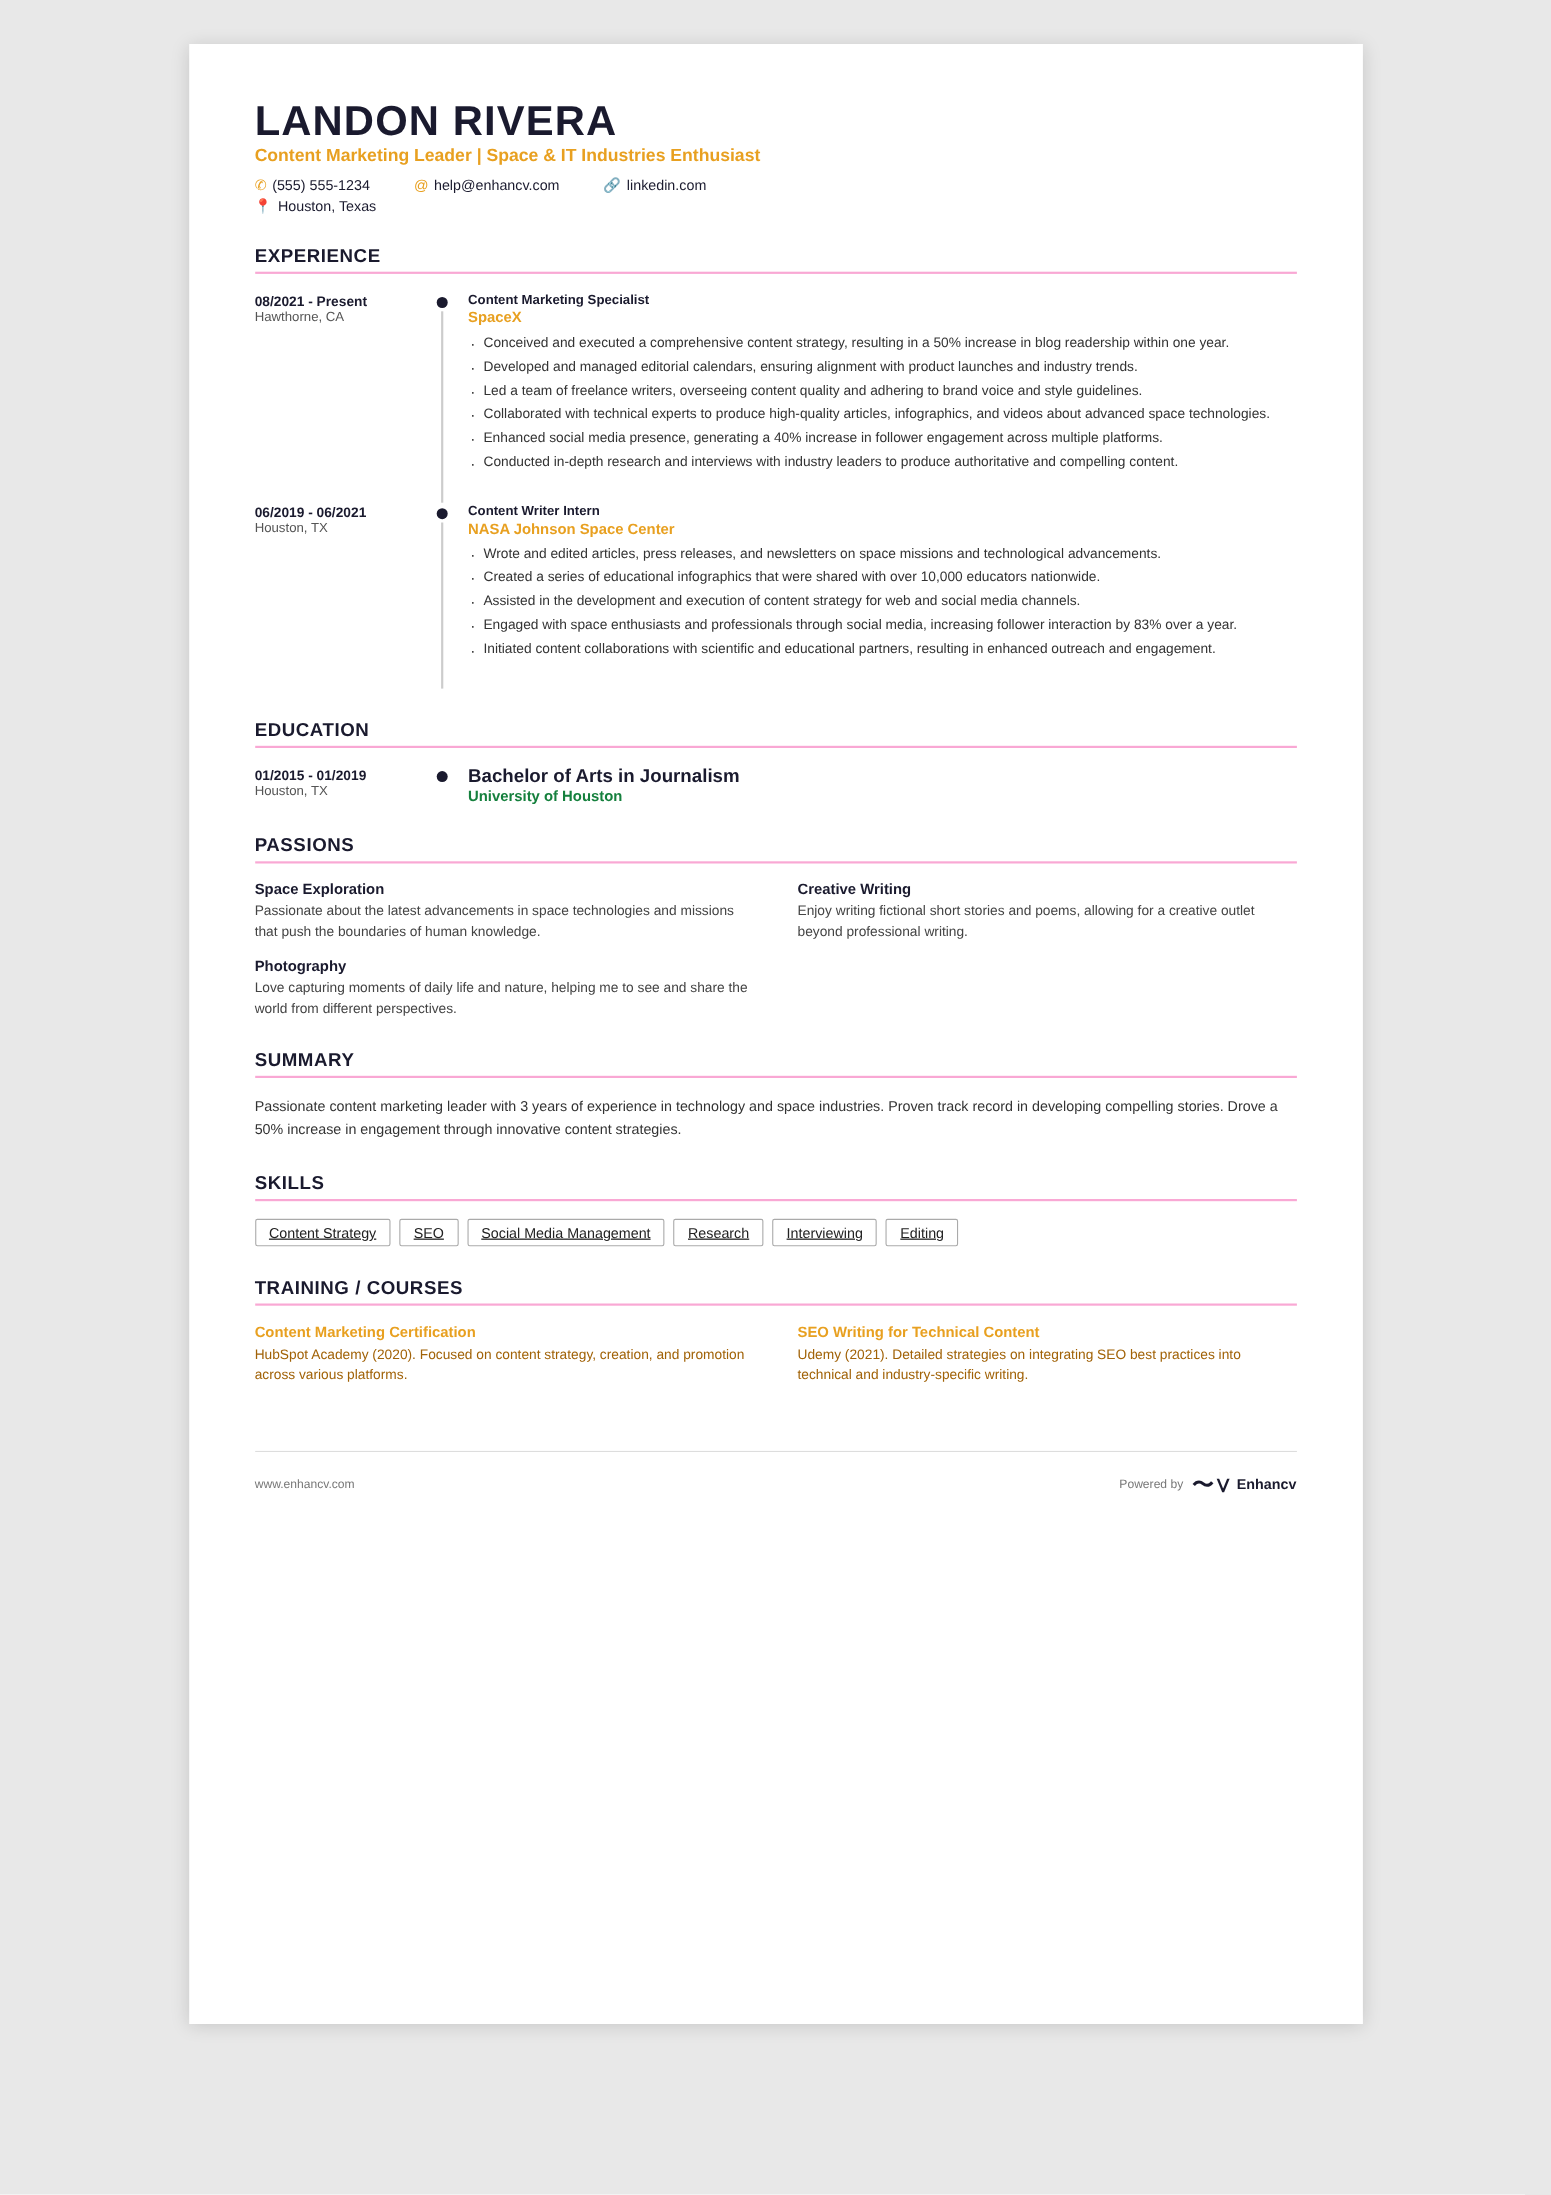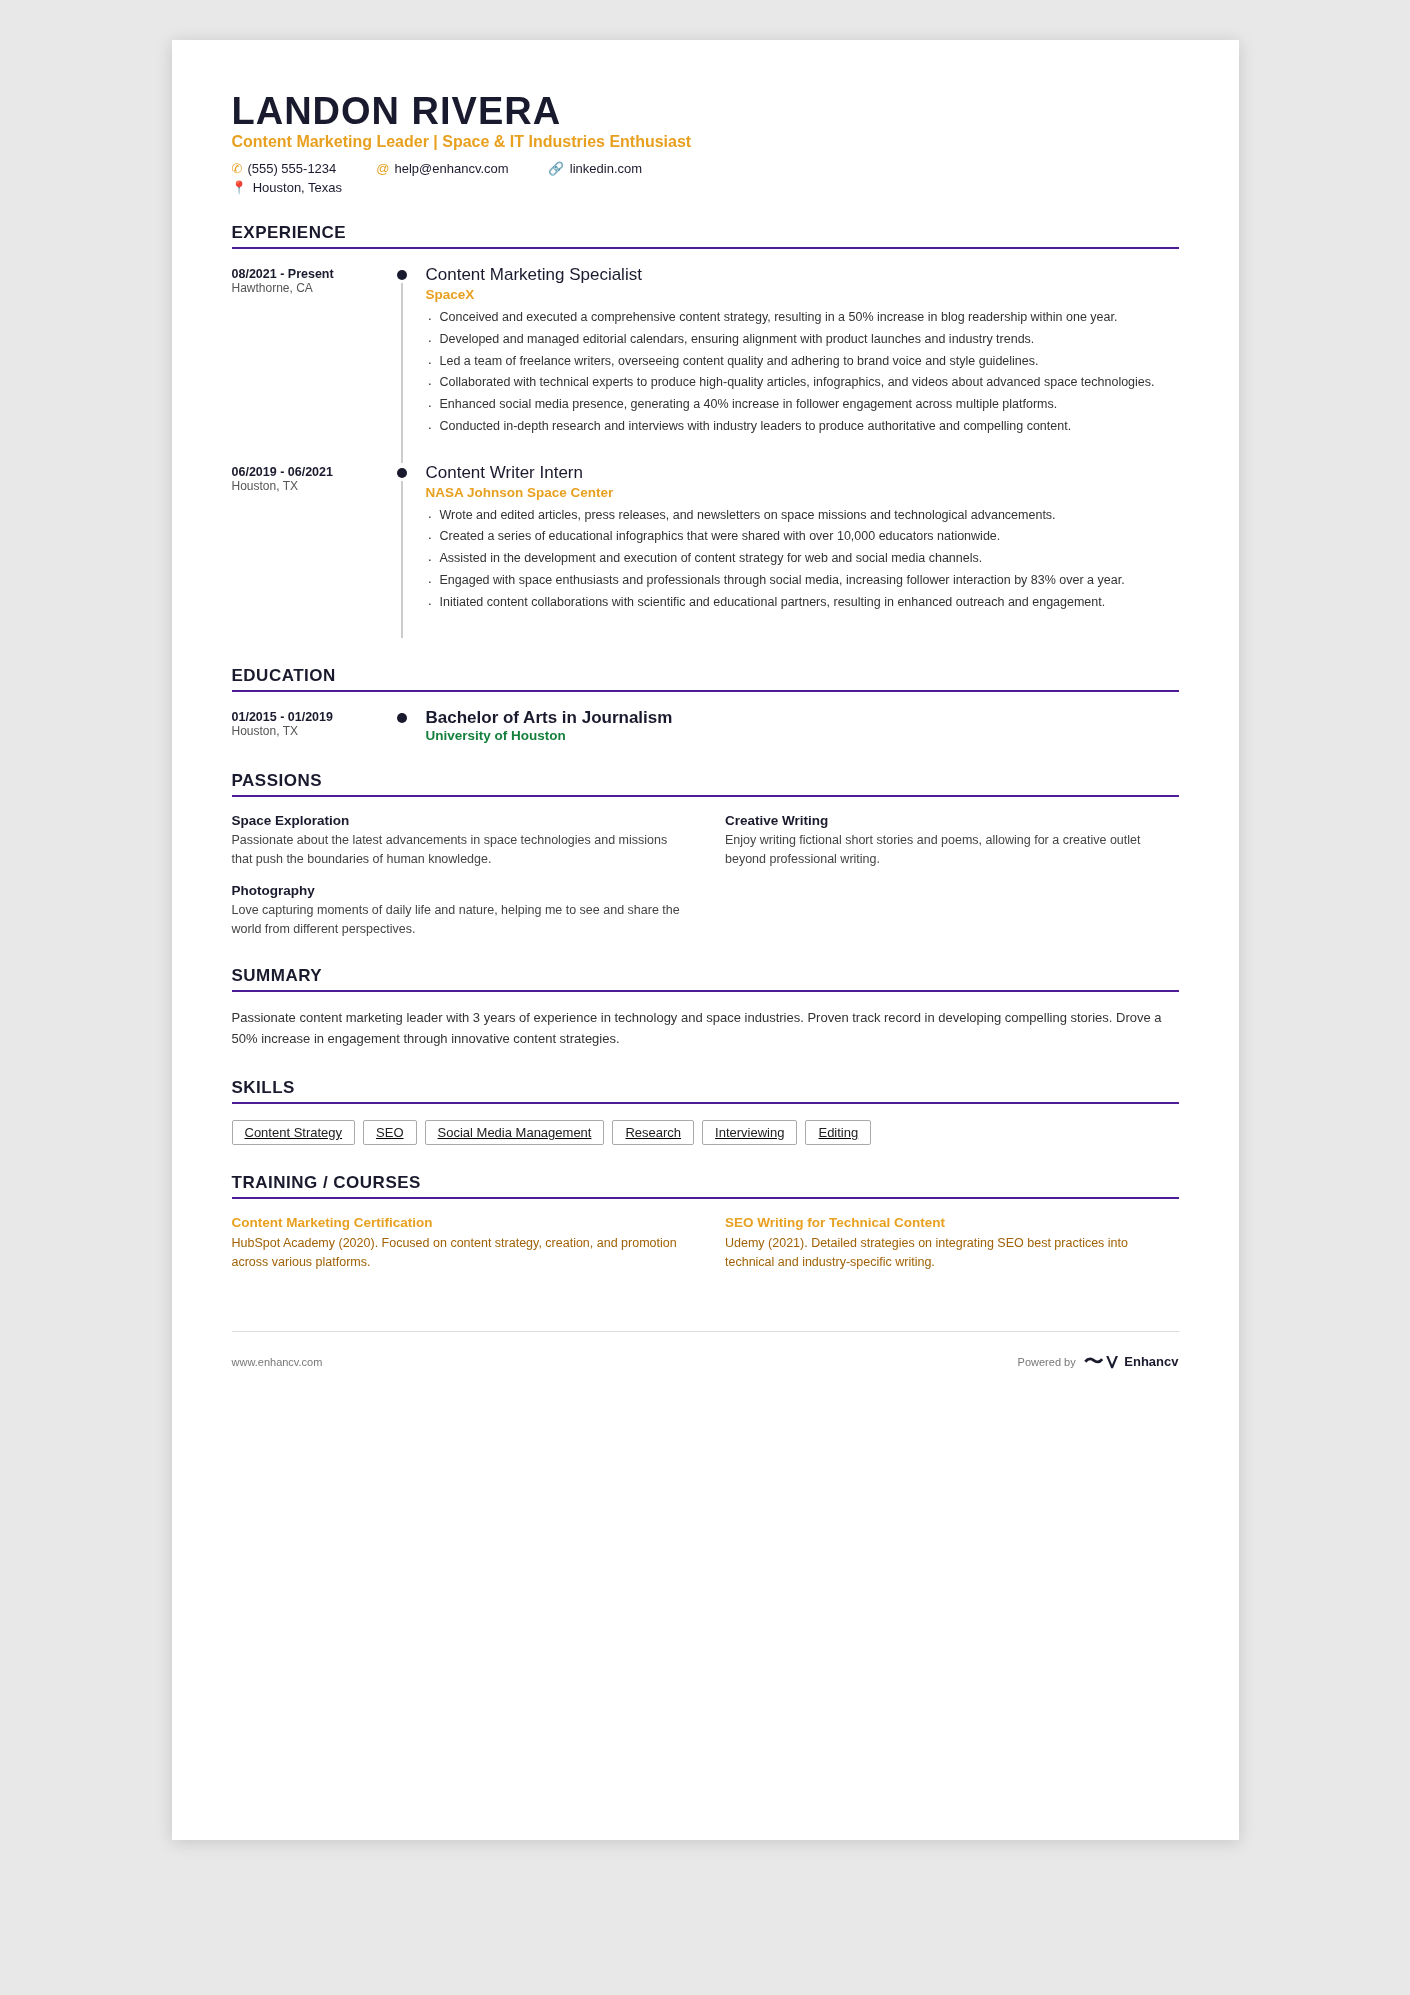--- a/index.html
+++ b/index.html
@@ -60,21 +60,21 @@
 
     
     .section {
       margin-top: 28px;
     }
     .section-title {
       font-size: 17px;
       font-weight: 900;
       color: #1a1a2e;
       text-transform: uppercase;
-      border-bottom: 2px solid #4c1d95;
+      border-bottom: 2px solid #f9a8d4;
       padding-bottom: 4px;
       margin-bottom: 16px;
       letter-spacing: 0.5px;
     }
 
     
     .experience-grid {
       display: grid;
       grid-template-columns: 160px 20px 1fr;
       gap: 0;
@@ -106,22 +106,22 @@
       width: 2px;
       flex: 1;
       background: #ccc;
       margin-top: 3px;
     }
     .exp-content {
       padding-left: 14px;
       padding-bottom: 24px;
     }
     .exp-role {
-      font-size: 17px;
-      font-weight: 400;
+      font-size: 12px;
+      font-weight: 700;
       color: #1a1a2e;
       margin-bottom: 2px;
     }
     .exp-company {
       font-size: 13.5px;
       font-weight: 700;
       color: #e8a020;
       margin-bottom: 6px;
     }
     .exp-bullets {

